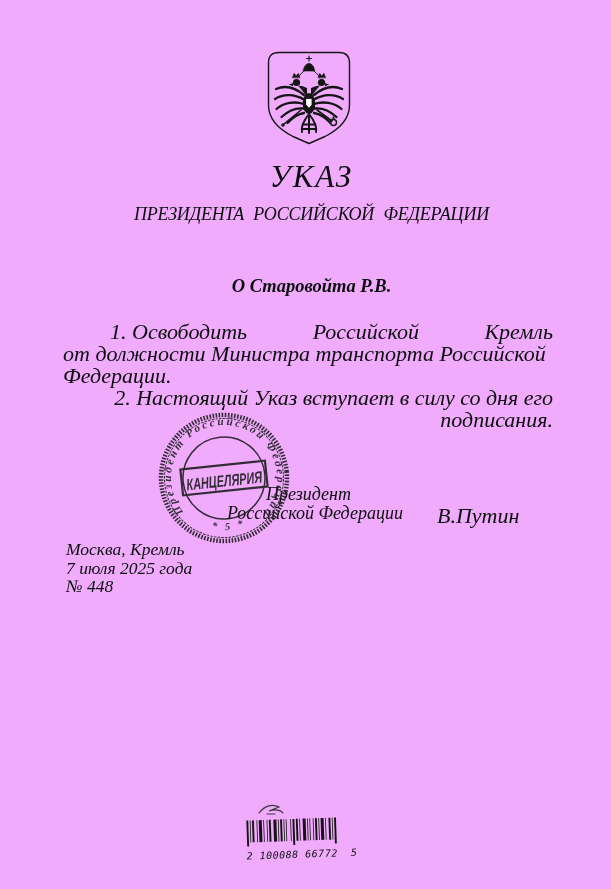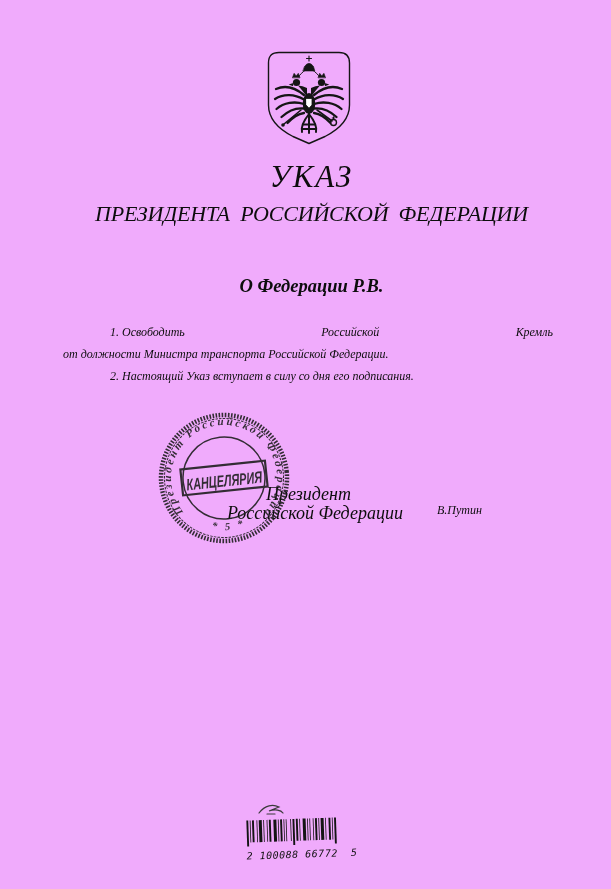--- a/index.html
+++ b/index.html
@@ -3,28 +3,28 @@
 <meta charset="utf-8">
 <style>
   html,body{margin:0;padding:0;background:#ffffff;}
   .page{
     position:relative; width:611px; height:889px; background:#f0abfc;
     font-family:"Liberation Serif", serif; color:#0d0d0d; overflow:hidden;font-style:italic;
   }
   .centered{position:absolute; left:12px; right:0; text-align:center;}
   .emblem-wrap{position:absolute; left:267px; top:51px; width:84px; height:94px;}
   .doc-title{top:161px; font-size:31px; line-height:31px; letter-spacing:2px; font-weight:normal;}
-  .doc-subtitle{top:204px; font-size:22px; line-height:20px; letter-spacing:-0.2px; word-spacing:5px;}
+  .doc-subtitle{top:204px; font-size:18px; line-height:20px; letter-spacing:-0.2px; word-spacing:5px;}
   .doc-subject{top:276px; font-size:18.5px; font-weight:bold;}
-  .body-block{position:absolute; left:63px; top:321px; width:490px; font-size:12px; line-height:22px;}
+  .body-block{position:absolute; left:63px; top:321px; width:490px; font-size:22px; line-height:22px;}
   .jline{display:flex; justify-content:space-between; padding-left:47px;}
-  .iline{text-indent:47px;}
+  .iline{text-indent:47px;text-align:right;}
   .sig-line1{position:absolute; left:266px; top:484px; font-size:18px;}
   .sig-line2{position:absolute; left:227px; top:503px; font-size:18px;}
-  .sig-name{position:absolute; left:437px; top:503px; font-size:12px;}
+  .sig-name{position:absolute; left:437px; top:503px; font-size:22px;}
   .footer-block{position:absolute; left:66px; top:540px; font-size:17.5px; line-height:18.5px;}
   .stamp-wrap{position:absolute; left:154px; top:408px; width:140px; height:140px; opacity:0.9;}
   .scribble-wrap{position:absolute; left:257px; top:803px; width:28px; height:14px;}
   .barcode-wrap{position:absolute; left:246px; top:818px; width:92px; transform:rotate(-2deg);}
   .barcode-digits{
     font-family:"DejaVu Sans Mono", monospace; font-size:10px; letter-spacing:0.5px;
     white-space:pre; color:#111; margin-top:-1px; text-align:center;
   }
   svg text{user-select:none;}
 </style>
@@ -72,21 +72,21 @@
         <circle cx="16" cy="74" r="1.8" fill="#151515" stroke="none"></circle>
         <path d="M50,59 L65,70" stroke-width="1.6"></path>
         <circle cx="66.5" cy="71.5" r="3" stroke-width="1.4"></circle>
         <path d="M66.5,68.2 v-2.4 M65.2,67 h2.6" stroke-width="1"></path>
       </g>
     </svg>
   </div>
 
   <div class="centered doc-title">УКАЗ</div>
   <div class="centered doc-subtitle">ПРЕЗИДЕНТА РОССИЙСКОЙ ФЕДЕРАЦИИ</div>
-  <div class="centered doc-subject">О Федерации Р.В.</div>
+  <div class="centered doc-subject">О Старовойта Р.В.</div>
 
   <div class="body-block">
     <div class="jline">
       <span>1. Освободить</span>
       <span>Российской</span>
       <span>Кремль</span>
     </div>
     <div>от должности Министра транспорта Российской Федерации.</div>
     <div class="iline">2. Настоящий Указ вступает в силу со дня его подписания.</div>
   </div>
@@ -112,20 +112,25 @@
         </g>
         <text font-family="Liberation Serif, serif" font-size="10.5" font-weight="bold" letter-spacing="3" fill="#1f1f1f" stroke="none" text-anchor="middle">
           <textPath href="#bottomPath" startOffset="50%">* 5 *</textPath>
         </text>
         <rect x="27.5" y="57" width="85" height="26" stroke-width="2.2"></rect>
         <text x="70" y="78.5" text-anchor="middle" font-family="Liberation Sans, sans-serif" font-size="16.5" font-weight="bold" fill="#1f1f1f" stroke="none" textLength="76" lengthAdjust="spacingAndGlyphs">КАНЦЕЛЯРИЯ</text>
       </g>
     </svg>
   </div>
 
+  <div class="footer-block">
+    <div>Москва, Кремль</div>
+    <div>7 июля 2025 года</div>
+    <div>№ 448</div>
+  </div>
 
   <div class="scribble-wrap">
     <svg viewBox="0 0 28 14" width="28" height="14">
       <path d="M2,10 C8,2 16,1 22,4 L12,8 C18,6 24,7 26,10 M10,11 h8" fill="none" stroke="#3a3a3a" stroke-width="1.2" stroke-linecap="round"></path>
     </svg>
   </div>
 
   <div class="barcode-wrap">
     <svg id="barcode-svg" width="92" height="28" viewBox="0 0 92 28">
         <rect x="1.00" y="1" width="1.90" height="26" fill="#141414"></rect>

